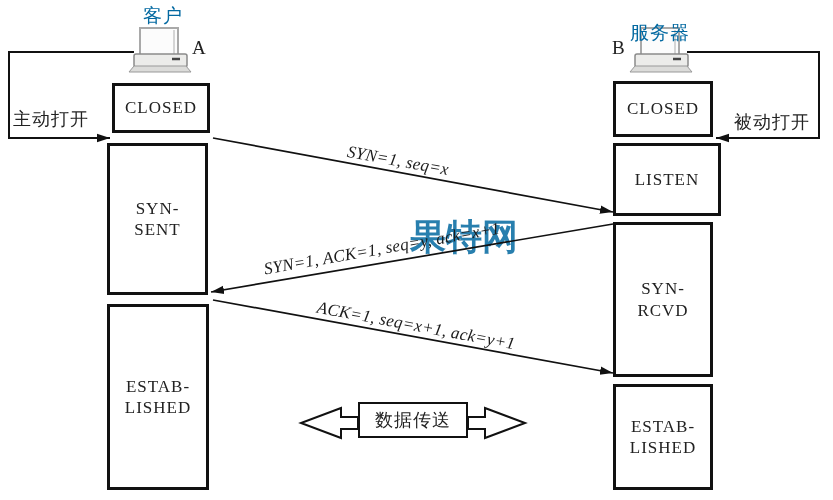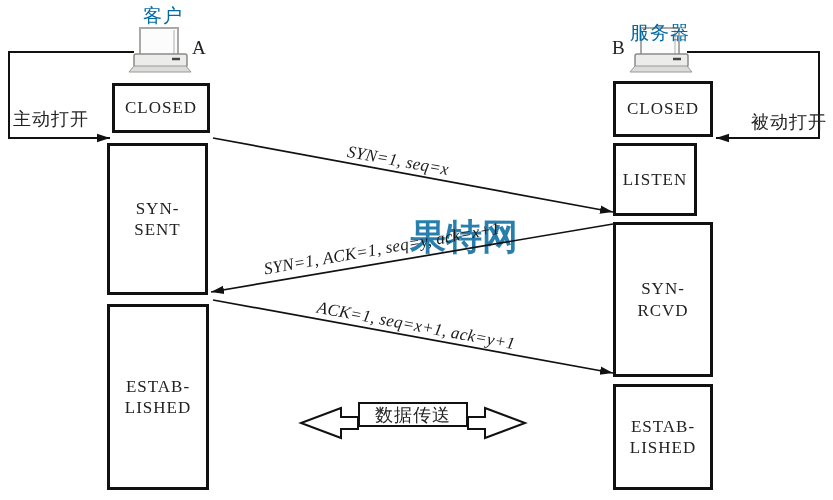--- a/index.html
+++ b/index.html
@@ -32,21 +32,21 @@
   .open-label { position:absolute; z-index:3; font-size:18px; color:#222; letter-spacing:1px; }
   .msg {
     position:absolute; z-index:3; font-style:italic; font-size:17px;
     white-space:nowrap; color:#1c1c1c; letter-spacing:0.3px;
   }
   .msg1 { left:398px; top:161px; transform:translate(-50%,-50%) rotate(10.3deg); }
   .msg2 { left:382px; top:249px; transform:translate(-50%,-50%) rotate(-9.9deg); }
   .msg3 { left:416px; top:326px; transform:translate(-50%,-50%) rotate(10.6deg); }
   .data-box {
     position:absolute; z-index:3; box-sizing:border-box;
-    left:358px; top:402px; width:110px; height:25px;
+    left:358px; top:402px; width:110px; height:36px;
     border:2.5px solid #111; background:#fff;
     display:flex; align-items:center; justify-content:center;
     font-size:18px; letter-spacing:1px; color:#222;
   }
 </style>
 </head>
 <body>
 
 <div class="stage">
 
@@ -86,38 +86,38 @@
       <polygon points="630,72 692,72 687,66 635,66" fill="#dcdcda" stroke="#999" stroke-width="1"></polygon>
     </g>
   </svg>
 
   <div class="host-title" style="left:163px; top:3px;">客户</div>
   <div class="host-title" style="left:660px; top:20px;">服务器</div>
   <div class="host-letter" style="left:192px; top:37px;">A</div>
   <div class="host-letter" style="left:612px; top:37px;">B</div>
 
   <div class="open-label" style="left:13px; top:107px;">主动打开</div>
-  <div class="open-label" style="left:734px; top:110px;margin-left:17px;">被动打开</div>
+  <div class="open-label" style="left:734px; top:110px;">被动打开</div>
 
   <div class="state-box" style="left:112px; top:83px; width:98px; height:50px;">
     <span class="state-label">CLOSED</span>
   </div>
   <div class="state-box" style="left:107px; top:143px; width:101px; height:152px;">
     <span class="state-label">SYN-
 SENT</span>
   </div>
   <div class="state-box" style="left:107px; top:304px; width:102px; height:186px;">
     <span class="state-label">ESTAB-
 LISHED</span>
   </div>
 
   <div class="state-box" style="left:613px; top:81px; width:100px; height:56px;">
     <span class="state-label">CLOSED</span>
   </div>
-  <div class="state-box" style="left:613px; top:143px; width:84px; height:73px;">
+  <div class="state-box" style="left:613px; top:143px; width:108px; height:73px;">
     <span class="state-label">LISTEN</span>
   </div>
   <div class="state-box" style="left:613px; top:222px; width:100px; height:155px;">
     <span class="state-label">SYN-
 RCVD</span>
   </div>
   <div class="state-box" style="left:613px; top:384px; width:100px; height:106px;">
     <span class="state-label">ESTAB-
 LISHED</span>
   </div>

